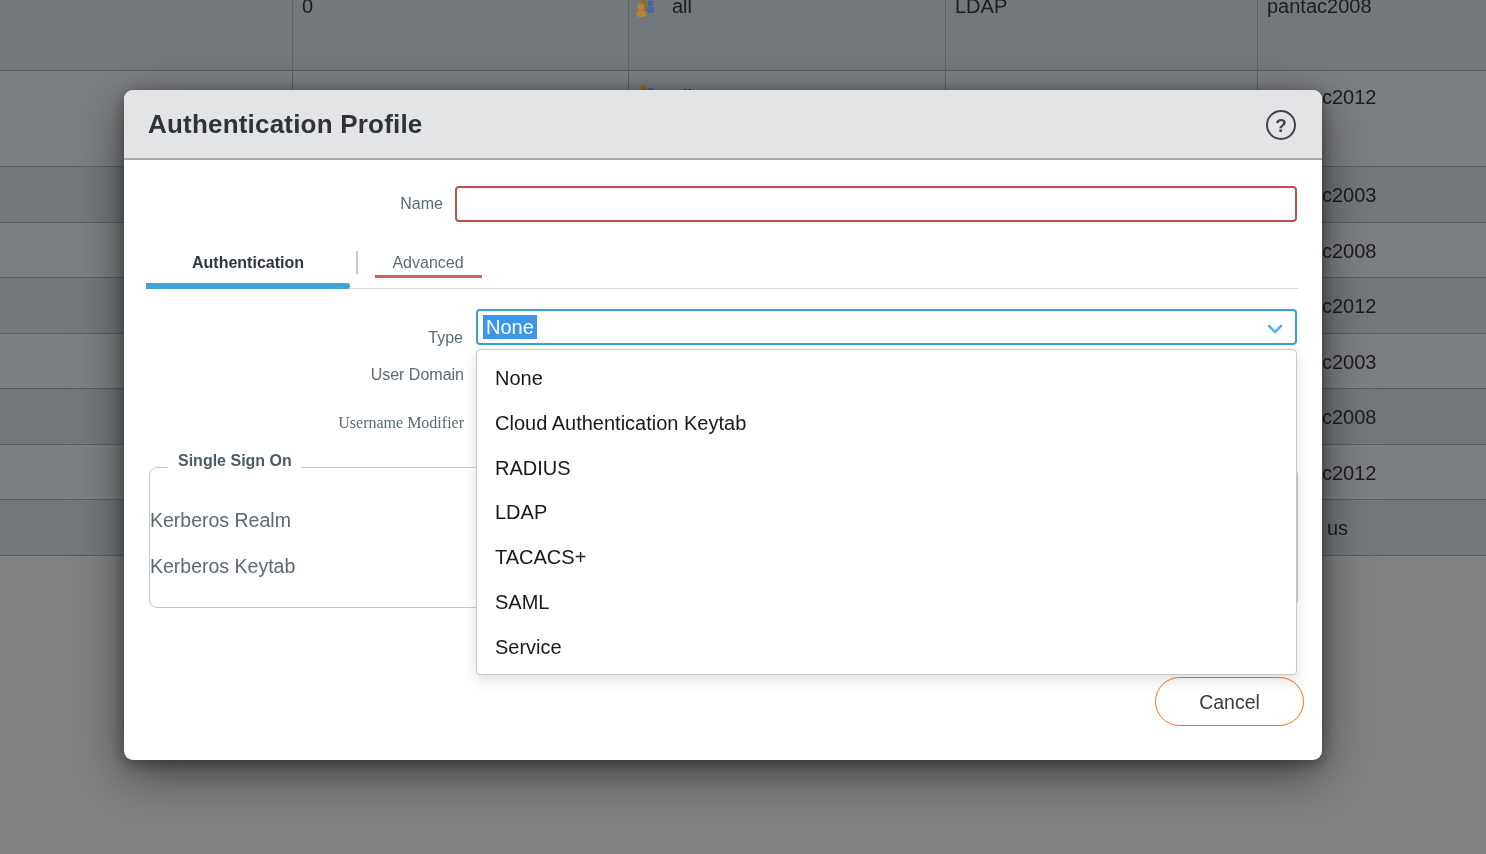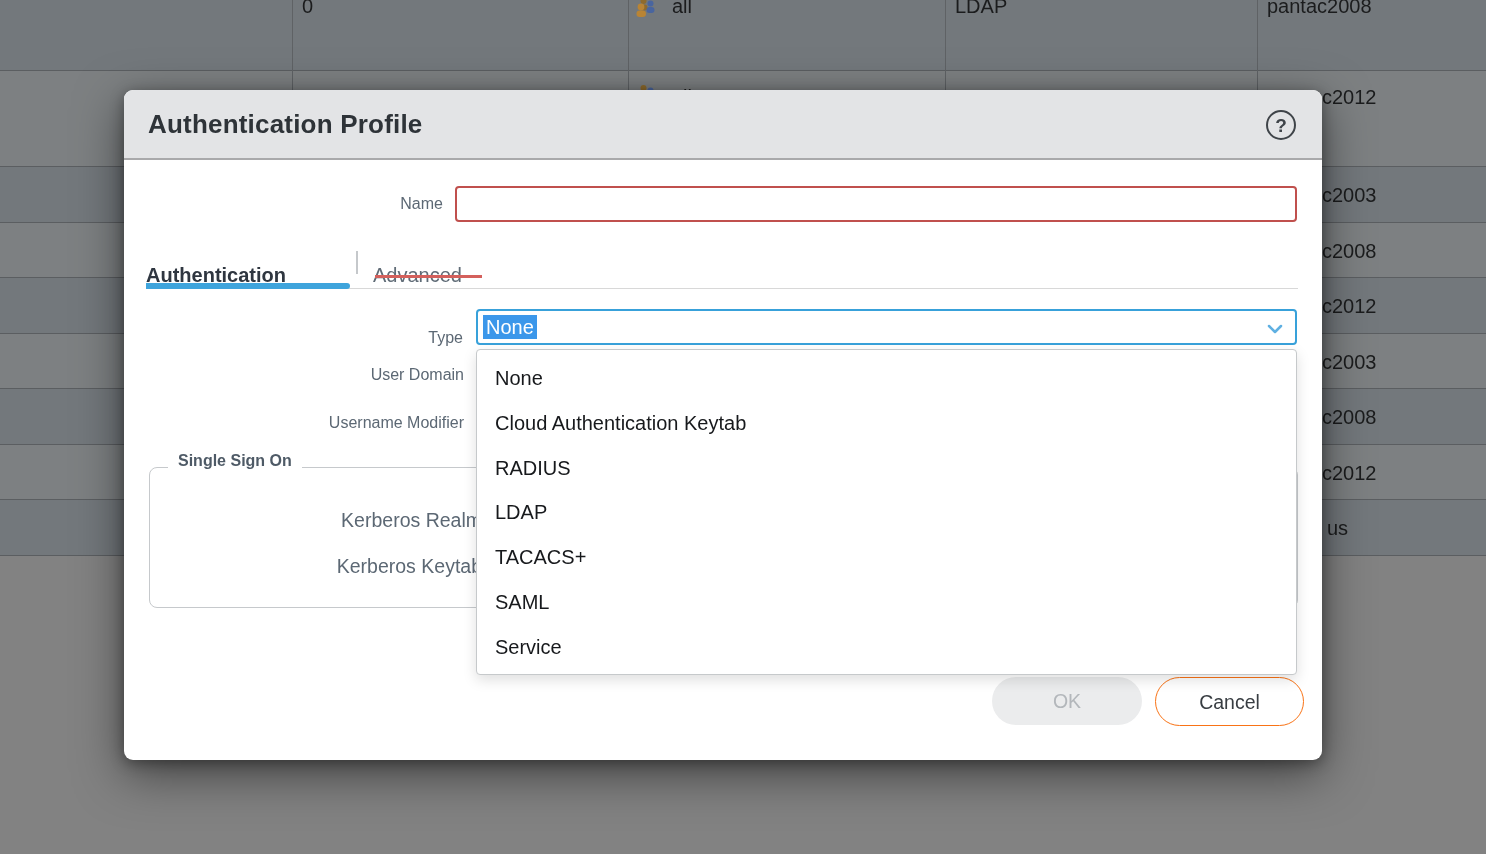--- a/index.html
+++ b/index.html
@@ -45,21 +45,21 @@
     position:absolute; height:28px; line-height:28px; text-align:right;
     font-size:16px; color:#5c6874; white-space:nowrap;
   }
   .name-input {
     position:absolute; left:331px; top:96px; width:842px; height:36px;
     border:2px solid #c0504d; border-radius:4px; background:#fff;
     font-size:19px; padding:0 8px; outline:none;
   }
 
   
-  .tab { position:absolute; top:169px; height:32px; line-height:32px; font-size:20px; cursor:pointer; }
+  .tab { position:absolute; top:157px; height:32px; line-height:32px; text-align:center; font-size:16px; cursor:pointer; }
   .tab-auth { left:22px; width:204px; font-weight:700; color:#2f3640; }
   .tab-adv  { left:249px; width:110px; color:#5f6b76; }
   .tab-sep  { position:absolute; left:232px; top:161px; width:2px; height:23px; background:#c5c8cb; }
   .tab-underline-blue { position:absolute; left:22px; top:193px; width:204px; height:6px; background:#3ea4dc; border-radius:0 4px 4px 0; }
   .tab-underline-red  { position:absolute; left:251px; top:185px; width:107px; height:3px; background:#d4605c; }
   .tab-divider { position:absolute; left:22px; top:198px; width:1152px; height:1px; background:#d8d8d8; }
 
   
   .type-field {
     position:absolute; left:352px; top:219px; width:821px; height:36px;
@@ -73,21 +73,21 @@
 
   
   .sso-box {
     position:absolute; left:25px; top:377px; width:1149px; height:141px;
     border:1.5px solid #c6c9cc; border-radius:8px;
   }
   .sso-legend {
     position:absolute; left:18px; top:-16px; padding:0 10px; background:#fff;
     font-size:16px; font-weight:700; color:#4e5a66; white-space:nowrap;
   }
-  .sso-label { position:absolute; height:28px; line-height:28px; text-align:right; font-size:19.5px; color:#5c6874; white-space:nowrap; }
+  .sso-label { position:absolute; height:28px; line-height:28px; text-align:left; font-size:19.5px; color:#5c6874; white-space:nowrap; }
 
   
   .dropdown-menu {
     position:absolute; left:352px; top:259px; width:821px; height:326px;
     background:#fff; border:1px solid #c6c9cb; border-radius:4px;
     box-shadow:0 5px 14px rgba(0,0,0,.13);
     padding:6px 0; overflow:hidden; z-index:5;
   }
   .dropdown-option {
     height:44.8px; line-height:44.8px; padding-left:18px;
@@ -188,33 +188,32 @@
 
   <div class="form-label" style="left:0; width:339px; top:222px;margin-top:12px;">Type</div>
   <div class="type-field">
     <span class="type-selection">None</span>
     <svg class="type-chevron" width="20" height="20" viewBox="0 0 20 20">
       <polyline points="4,7 10,13 16,7" fill="none" stroke="#5fb0e2" stroke-width="2.5" stroke-linecap="round" stroke-linejoin="round"></polyline>
     </svg>
   </div>
 
   <div class="form-label" style="left:0; width:340px; top:271px;">User Domain</div>
-  <div class="form-label" style="left:0; width:340px; top:319px;">Username Modifier</div>
+  <div class="form-label" style="left:0; width:340px; top:319px;font-family:Liberation Serif, serif;">Username Modifier</div>
 
   <div class="sso-box">
     <div class="sso-legend">Single Sign On</div>
     <div class="sso-label" style="left:0; width:332px; top:38px;">Kerberos Realm</div>
     <div class="sso-label" style="left:0; width:332px; top:84px;">Kerberos Keytab</div>
   </div>
 
   <div class="dropdown-menu" id="type-dropdown-menu">
       <div class="dropdown-option">None</div>
       <div class="dropdown-option">Cloud Authentication Keytab</div>
       <div class="dropdown-option">RADIUS</div>
       <div class="dropdown-option">LDAP</div>
       <div class="dropdown-option">TACACS+</div>
       <div class="dropdown-option">SAML</div>
       <div class="dropdown-option">Service</div>
     </div>
 
-  <button class="btn btn-ok" disabled="">OK</button>
   <button class="btn btn-cancel">Cancel</button>
 </div>
 
 </body></html>

